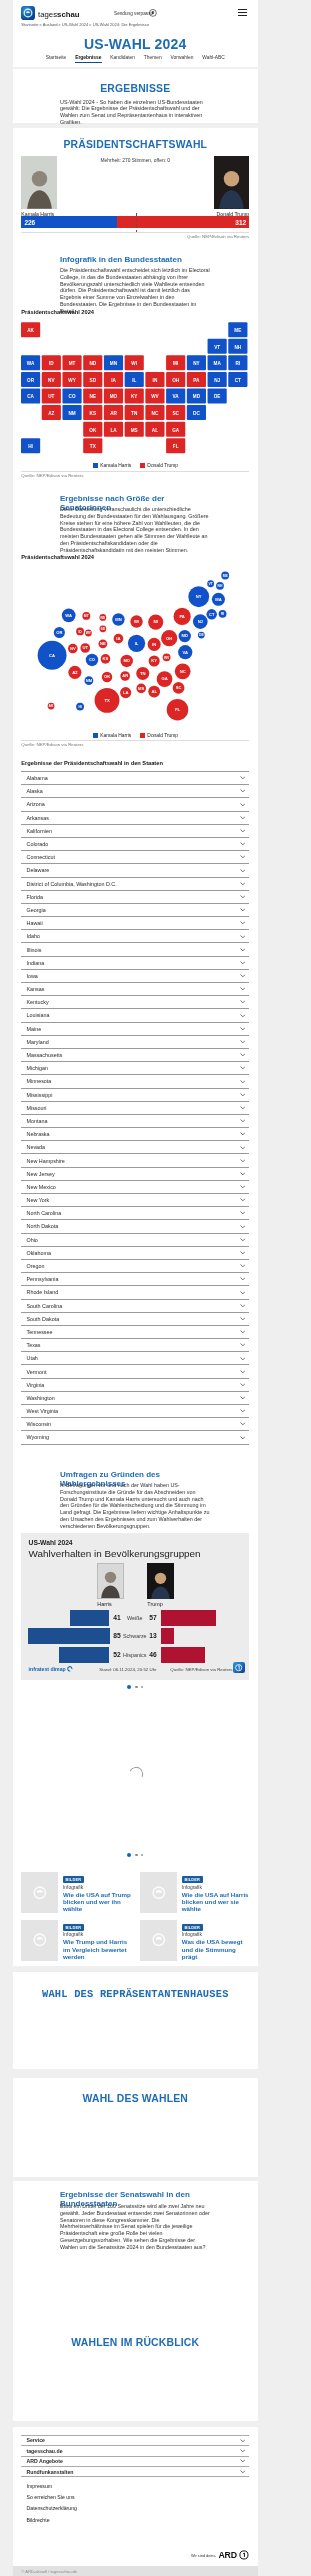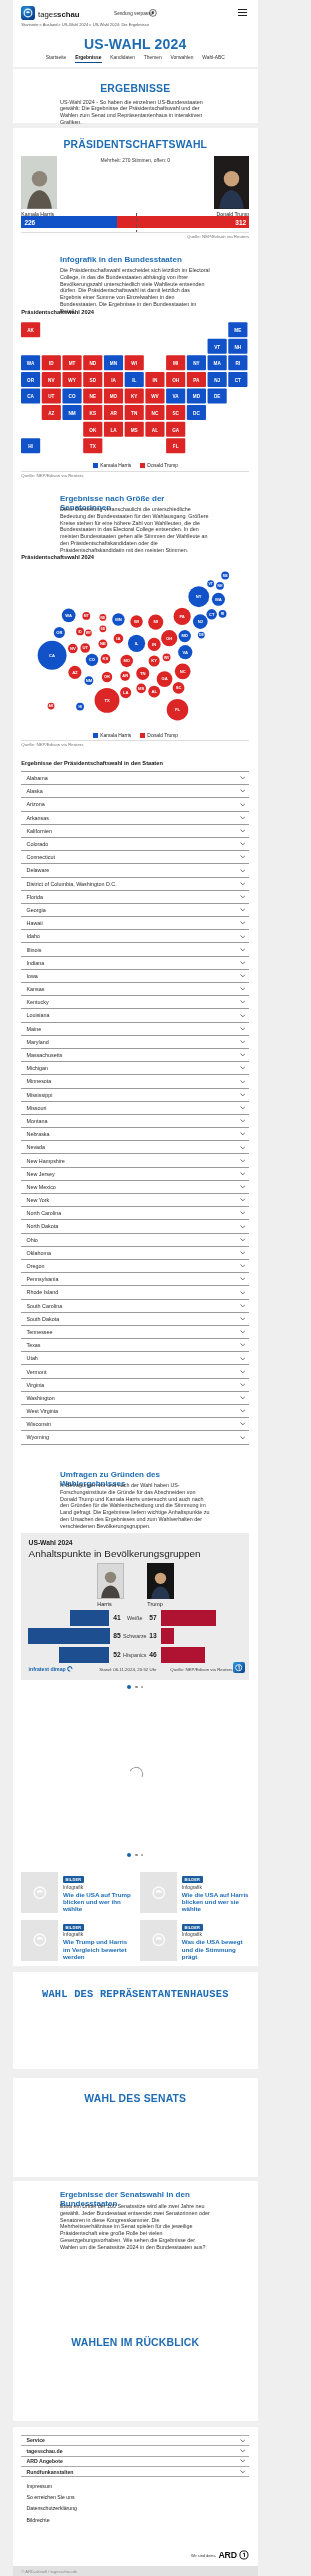--- a/index.html
+++ b/index.html
@@ -661,21 +661,21 @@
       </div>
     </div>
 </section>
 
 <section class="card" style="top:1460px;height:506px;">
   <h3 class="h-sub" style="top:10.4px;">Umfragen zu Gründen des Wahlergebnisses</h3>
   <p class="para" style="top:22px;">In Befragungen vor und nach der Wahl haben US-Forschungsinstitute die Gründe für das Abschneiden von Donald Trump und Kamala Harris untersucht und auch nach den Gründen für die Wahlentscheidung und die Stimmung im Land gefragt. Die Ergebnisse liefern wichtige Anhaltspunkte zu den Ursachen des Ergebnisses und zum Wahlverhalten der verschiedenen Bevölkerungsgruppen.</p>
 
   <div class="abs" style="left:8.3px;top:73px;width:228px;height:147px;background:#ececec;">
     <div class="abs" style="left:7.3px;top:6.2px;font-size:6.7px;font-weight:700;color:#1c1c1c;">US-Wahl 2024</div>
-    <div class="abs" style="left:7.3px;top:15px;font-size:9.9px;color:#1c1c1c;">Anhaltspunkte in Bevölkerungsgruppen</div>
+    <div class="abs" style="left:7.3px;top:15px;font-size:9.9px;color:#1c1c1c;">Wahlverhalten in Bevölkerungsgruppen</div>
     <div class="photo" style="left:76px;top:29.6px;width:26.4px;height:36px;background:#d9d9d9;border:0.5px solid #bbb;">
       <svg width="23" height="31" viewBox="0 0 44 60">
           <circle cx="22" cy="20" r="11" fill="#8e8579"></circle>
           <path d="M4 60c2-18 11-24 18-24s16 6 18 24z" fill="#4a4440"></path>
         </svg>
     </div>
     <div class="photo" style="left:126px;top:29.6px;width:27px;height:36px;background:#141414;">
       <svg width="23" height="31" viewBox="0 0 44 60">
           <circle cx="22" cy="20" r="11" fill="#caa179"></circle>
           <path d="M4 60c2-18 11-24 18-24s16 6 18 24z" fill="#27364f"></path>
@@ -775,21 +775,21 @@
         <div style="padding-top: 1px;"><span class="badge">BILDER</span><div class="tkick">Infografik</div><div class="ttitle">Was die USA bewegt und die Stimmung prägt</div></div>
       </div>
     </div>
 </section>
 
 <section class="card" style="top:1972px;height:97px;">
   <h2 class="abs h-caps h-sec" style="top:15.6px;font-family:Liberation Mono, monospace;">WAHL DES REPRÄSENTANTENHAUSES</h2>
 </section>
 
 <section class="card" style="top:2078px;height:99px;">
-  <h2 class="abs h-caps h-sec" style="top:14.5px;">WAHL DES SENATS</h2>
+  <h2 class="abs h-caps h-sec" style="top:14.5px;">WAHL DES WAHLEN</h2>
 </section>
 
 <section class="card" style="top:2181px;height:142px;">
   <h3 class="h-sub" style="top:9.3px;">Ergebnisse der Senatswahl in den Bundesstaaten</h3>
   <p class="para" style="top:22px;">Etwa ein Drittel der 100 Senatssitze wird alle zwei Jahre neu gewählt. Jeder Bundesstaat entsendet zwei Senatorinnen oder Senatoren in diese Kongresskammer. Die Mehrheitsverhältnisse im Senat spielen für die jeweilige Präsidentschaft eine große Rolle bei vielen Gesetzgebungsvorhaben. Wie sehen die Ergebnisse der Wahlen um die Senatssitze 2024 in den Bundesstaaten aus?</p>
 </section>
 
 <section class="card" style="top:2322px;height:99px;">
   <h2 class="abs h-caps h-sec" style="top:14.5px;">WAHLEN IM RÜCKBLICK</h2>
 </section>

